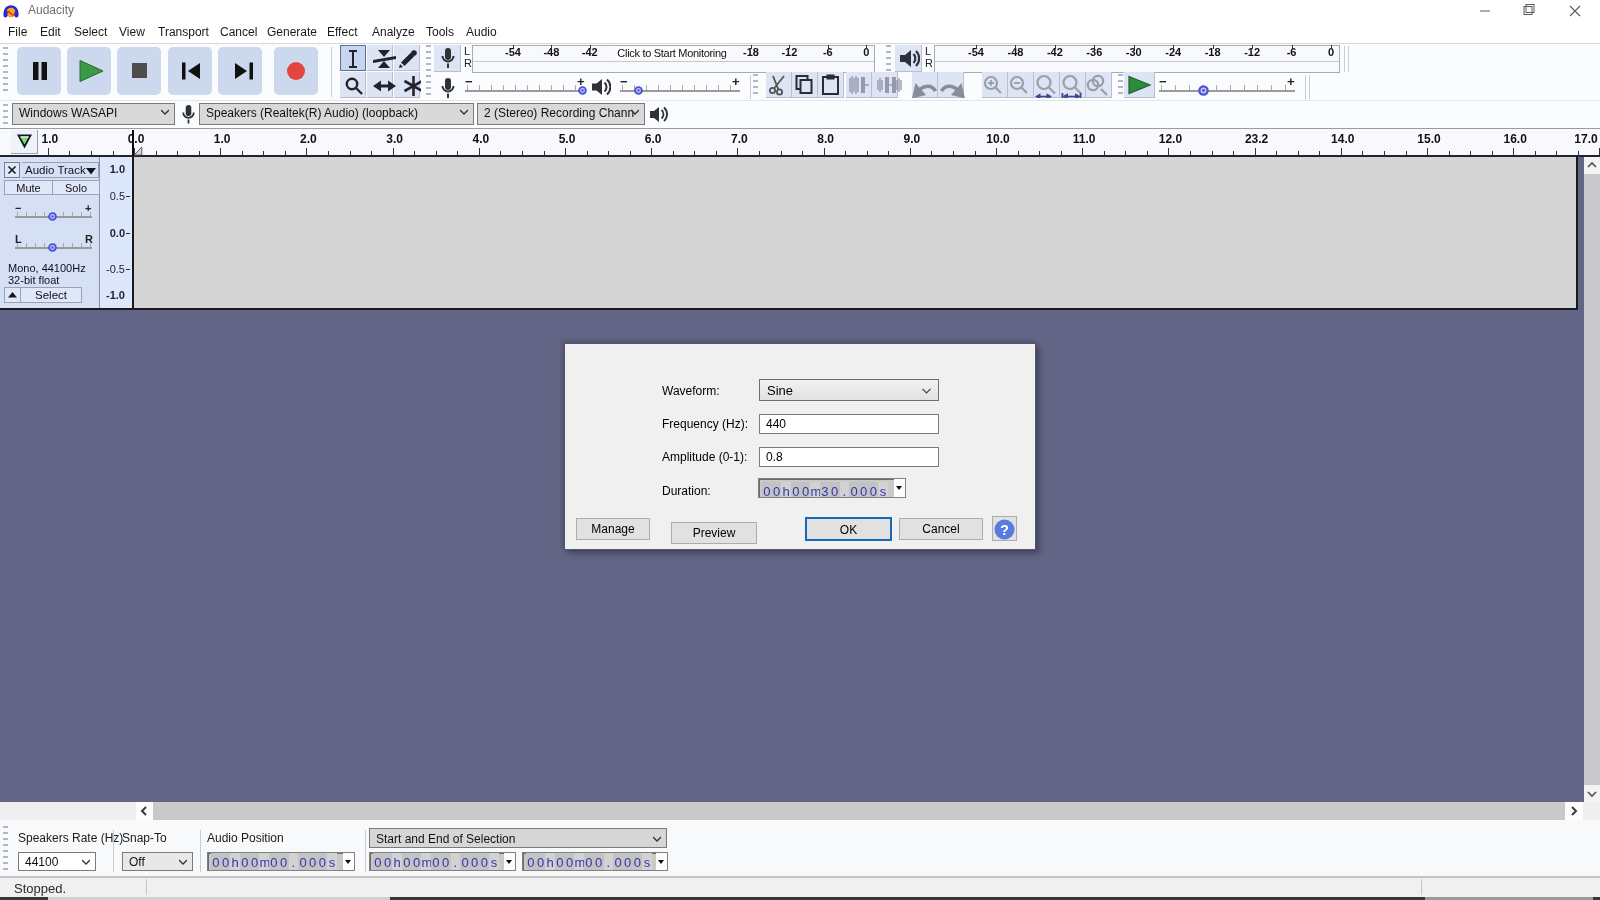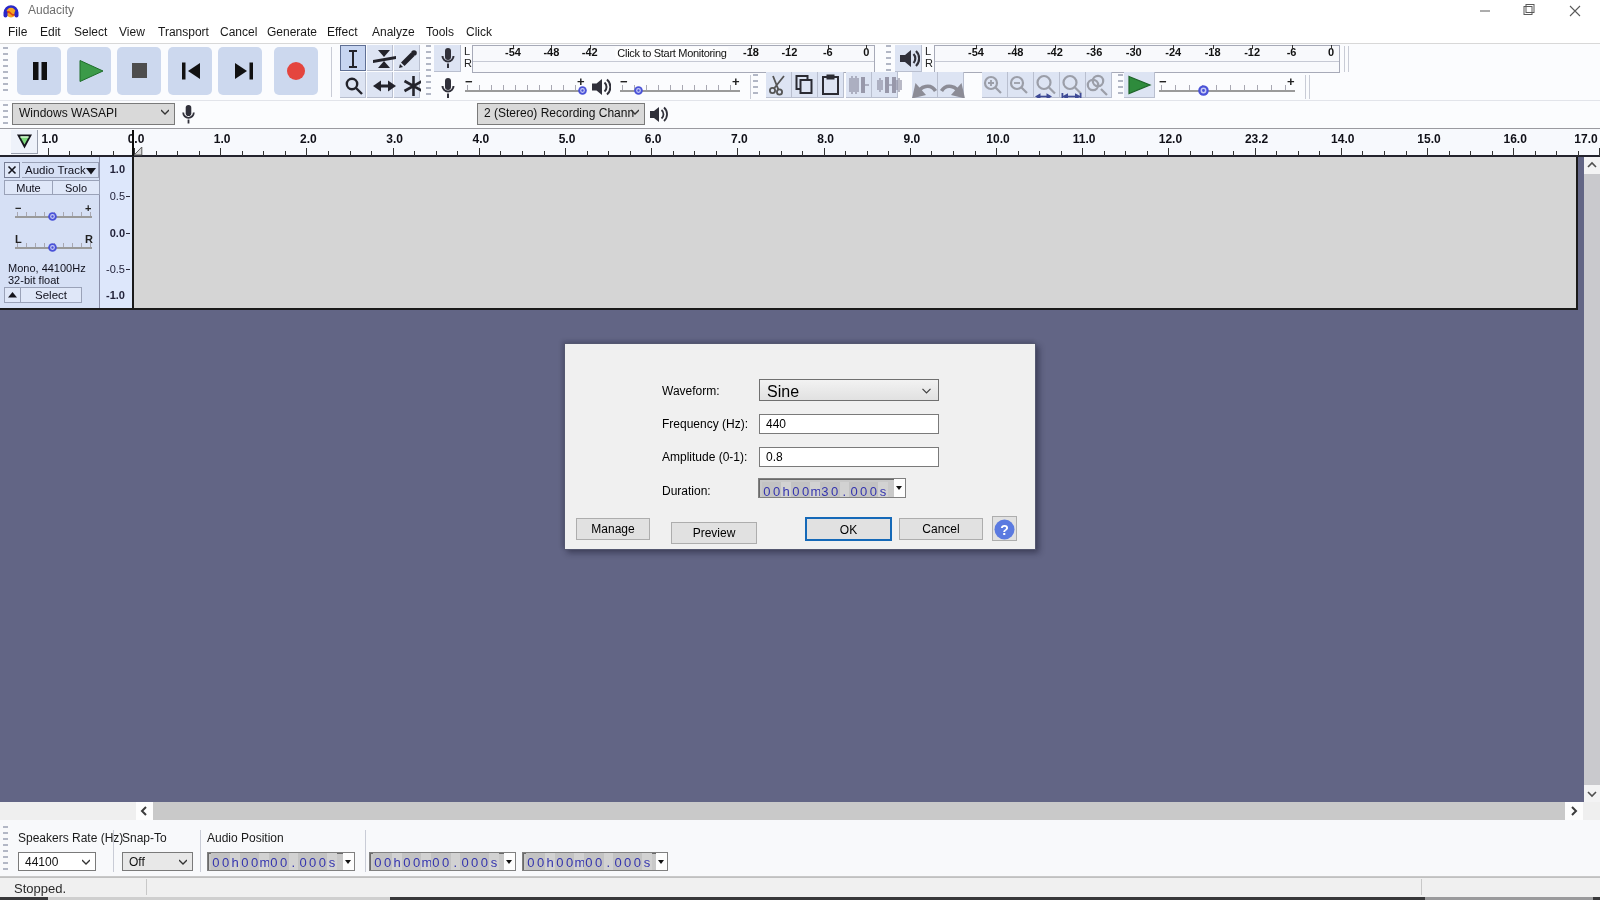--- a/index.html
+++ b/index.html
@@ -81,21 +81,21 @@
   <span style="left:8px">File</span>
     <span style="left:40px">Edit</span>
     <span style="left:74px">Select</span>
     <span style="left:119px">View</span>
     <span style="left:158px">Transport</span>
     <span style="left:220px">Cancel</span>
     <span style="left:267px">Generate</span>
     <span style="left:327px">Effect</span>
     <span style="left:372px">Analyze</span>
     <span style="left:426px">Tools</span>
-    <span style="left:466px">Click</span>
+    <span style="left:466px">Audio</span>
 </div>
 
 <div class="abs" id="dock">
 
   <div class="grip" style="left:3px;top:3px;height:48px"></div>
   <div class="tbtn" style="left:17px;top:3px;width:44px;height:48px"></div>
   <div class="tbtn" style="left:67px;top:3px;width:44px;height:48px"></div>
   <div class="tbtn" style="left:117px;top:3px;width:44px;height:48px"></div>
   <div class="tbtn" style="left:168px;top:3px;width:44px;height:48px"></div>
   <div class="tbtn" style="left:218px;top:3px;width:44px;height:48px"></div>
@@ -368,20 +368,26 @@
       <span class="tx">Windows WASAPI</span>
       <svg class="ch" viewBox="0 0 8 8">
         <path d="M0 2 L4 6 L8 2" fill="none" stroke="#333" stroke-width="1.3"></path>
       </svg>
     </div>
   <svg class="abs" style="left:182px;top:60px" width="13" height="21" viewBox="0 0 13 21">
       <rect x="3.7" y="1" width="5.6" height="11" rx="2.8" fill="#30303a"></rect>
       <path d="M1.2 8.5 a5.3 5.3 0 0 0 10.6 0" stroke="#30303a" stroke-width="1.8" fill="none"></path>
       <line x1="6.5" y1="15.5" x2="6.5" y2="19.5" stroke="#30303a" stroke-width="1.8"></line>
     </svg>
+  <div class="combo graycombo" style="left:199px;top:59px;width:275px;height:22px">
+      <span class="tx">Speakers (Realtek(R) Audio) (loopback)</span>
+      <svg class="ch" viewBox="0 0 8 8">
+        <path d="M0 2 L4 6 L8 2" fill="none" stroke="#333" stroke-width="1.3"></path>
+      </svg>
+    </div>
   <div class="combo graycombo" style="left:477px;top:59px;width:168px;height:22px">
       <span class="tx">2 (Stereo) Recording Chann</span>
       <svg class="ch" viewBox="0 0 8 8">
         <path d="M0 2 L4 6 L8 2" fill="none" stroke="#333" stroke-width="1.3"></path>
       </svg>
     </div>
   <svg class="abs" style="left:649px;top:61px" width="19" height="19" viewBox="0 0 19 19">
       <path d="M1 6 h4 l5-4 v15 l-5-4 h-4 Z" fill="#30303a"></path>
       <path d="M12.5 5 a5.5 5.5 0 0 1 0 8.5" stroke="#30303a" stroke-width="1.8" fill="none"></path>
       <path d="M15 2.5 a9 9 0 0 1 0 13.5" stroke="#30303a" stroke-width="1.8" fill="none"></path>
@@ -590,20 +596,26 @@
     </div>
   <div class="combo" style="left:122px;top:32px;width:71px;height:19px;background:#e8e8e8">
       <span class="tx">Off</span>
       <svg class="ch" viewBox="0 0 8 8" style="top:5px">
         <path d="M0 2 L4 6 L8 2" fill="none" stroke="#333" stroke-width="1.3"></path>
       </svg>
     </div>
   <div class="sep" style="left:113px;top:10px;height:42px"></div>
   <div class="sep" style="left:200px;top:10px;height:42px"></div>
   <div class="sep" style="left:365px;top:10px;height:42px"></div>
+  <div class="combo graycombo" style="left:369px;top:8px;width:298px;height:20px;background:#d6d6d6">
+      <span class="tx" style="top:3px">Start and End of Selection</span>
+      <svg class="ch" viewBox="0 0 8 8" style="top:6px">
+        <path d="M0 2 L4 6 L8 2" fill="none" stroke="#333" stroke-width="1.3"></path>
+      </svg>
+    </div>
   <div class="timefield" style="left:207px;top:32px;width:148px;height:19px">
       <span class="digits"><span class="tfc tfd">0</span><span class="tfc tfd">0</span><span class="tfc tfl">h</span><span class="tfc tfd">0</span><span class="tfc tfd">0</span><span class="tfc tfl">m</span><span class="tfc tfd">0</span><span class="tfc tfd">0</span><span class="tfc tfl">.</span><span class="tfc tfd">0</span><span class="tfc tfd">0</span><span class="tfc tfd">0</span><span class="tfc tfl">s</span></span>
       <span class="dd"></span>
     </div>
   <div class="timefield" style="left:369px;top:32px;width:147px;height:19px">
       <span class="digits"><span class="tfc tfd">0</span><span class="tfc tfd">0</span><span class="tfc tfl">h</span><span class="tfc tfd">0</span><span class="tfc tfd">0</span><span class="tfc tfl">m</span><span class="tfc tfd">0</span><span class="tfc tfd">0</span><span class="tfc tfl">.</span><span class="tfc tfd">0</span><span class="tfc tfd">0</span><span class="tfc tfd">0</span><span class="tfc tfl">s</span></span>
       <span class="dd"></span>
     </div>
   <div class="timefield" style="left:522px;top:32px;width:146px;height:19px">
       <span class="digits"><span class="tfc tfd">0</span><span class="tfc tfd">0</span><span class="tfc tfl">h</span><span class="tfc tfd">0</span><span class="tfc tfd">0</span><span class="tfc tfl">m</span><span class="tfc tfd">0</span><span class="tfc tfd">0</span><span class="tfc tfl">.</span><span class="tfc tfd">0</span><span class="tfc tfd">0</span><span class="tfc tfd">0</span><span class="tfc tfl">s</span></span>
@@ -620,21 +632,21 @@
   <div class="abs" style="left:48px;top:0;width:342px;height:3px;background:#cfcfcf"></div>
   <div class="abs" style="left:1425px;top:0;width:168px;height:3px;background:#9a9a9c"></div>
 </div>
 
 <div class="abs" id="dlg">
   <div class="dlab" style="top:40px">Waveform:</div>
   <div class="dlab" style="top:73px">Frequency (Hz):</div>
   <div class="dlab" style="top:106px">Amplitude (0-1):</div>
   <div class="dlab" style="top:140px">Duration:</div>
   <div class="abs" style="left:194px;top:35px;width:180px;height:22px;background:linear-gradient(#f2f2f2,#e1e1e1);border:1px solid #707070">
-    <span class="abs" style="left:7px;top:3px;font-size:16px;color:#000">Sine</span>
+    <span class="abs" style="left:7px;top:3px;font-size:13px;color:#000">Sine</span>
     <svg class="abs" style="right:7px;top:8px" width="9" height="6" viewBox="0 0 9 6">
         <path d="M0.5 0.8 L4.5 4.8 L8.5 0.8" fill="none" stroke="#404040" stroke-width="1.2"></path>
       </svg>
   </div>
   <div class="dinput" style="top:70px">
       <span class="tx">440</span>
     </div>
   <div class="dinput" style="top:103px">
       <span class="tx">0.8</span>
     </div>

